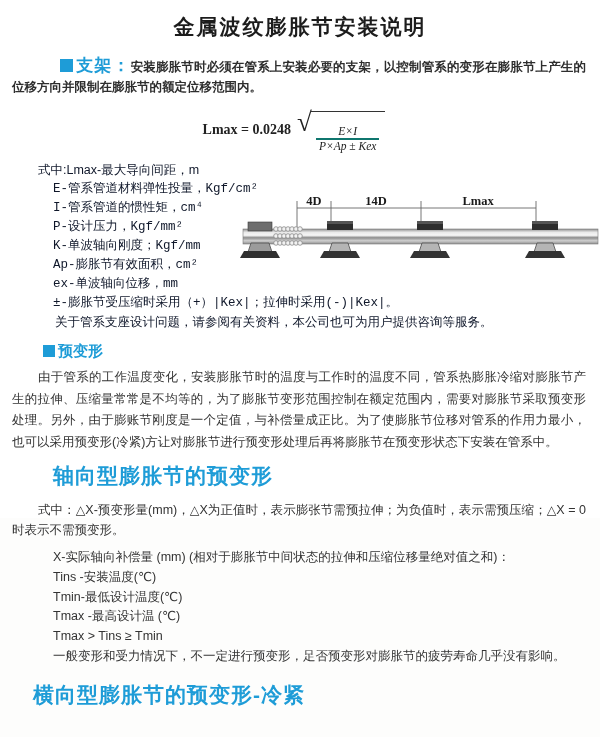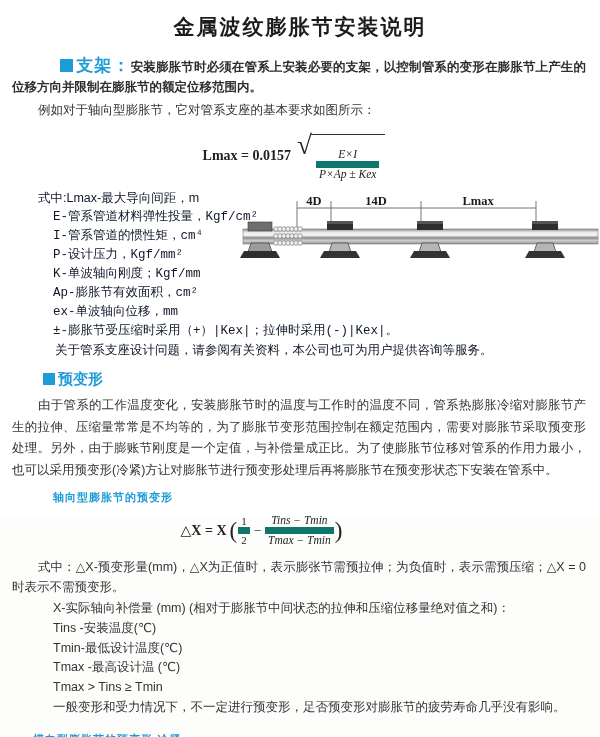--- a/index.html
+++ b/index.html
@@ -22,62 +22,61 @@
 
   .fml { font-family:"Liberation Serif","DejaVu Serif",serif; color:#222; }
   .fml-block { width:fit-content; margin:10px auto 0; display:flex; align-items:center; }
   .f1 { transform:translateX(-6px); }
   .f-lhs { font-weight:bold; font-size:14px; margin-right:6px; }
   .sqrt { display:inline-flex; align-items:flex-start; }
   .sqrt-sym { font-size:27px; line-height:30px; font-weight:normal; margin-right:-2px; }
   .sqrt-body { border-top:1.5px solid #333; margin-top:4px; padding:13px 6px 0 6px; }
   .frac { display:inline-flex; flex-direction:column; align-items:center; vertical-align:middle; }
   .frac .num, .frac .den { font-size:11.5px; line-height:13px; font-style:italic; padding:0 3px; }
-  .frac .den { border-top:7px solid #0f766e; }
+  .frac .den { border-top:2px solid #0f766e; }
 
   .defs { margin:8px 0 0 38px; font-size:12.5px; line-height:19px; color:#0f172a; }
   .defs .indent { margin-left:15px;font-family:Liberation Mono, monospace; }
   .defs .indent-lg { margin-left:17px; }
 
   .diagram { position:absolute; left:240px; top:192px; width:360px; height:100px; }
 
   .sec2-head { margin:10px 0 0 43px; font-size:15px; }
   .sec2-head .sq { width:12px; height:12px; }
   .p-preset { margin:6px 14px 0 12px; text-indent:26px; line-height:21.5px; }
 
-  .sub-head { color:var(--accent); font-weight:bold; font-size:11px; letter-spacing:1px; }
+  .sub-head { color:var(--accent); font-weight:bold; font-size:21px; letter-spacing:1px; }
   .sub1 { margin:9px 0 0 53px; }
   .sub2 { margin:15px 0 0 33px; }
 
   .f2 { transform:translateX(-38px); margin-top:9px; }
   .f2 .paren { font-size:23px; font-weight:normal; line-height:24px; margin:0 1px; color:#222; }
   .f2 .half .num, .f2 .half .den { font-style:normal; font-size:11px; line-height:12px; }
   .f2 .minus { margin:0 4px; font-size:13px; }
   .f2 .f-lhs { margin-right:2px; }
 
   .p-note-main { margin:10px 14px 0 12px; text-indent:26px; }
-  .notes { margin:2px 0 0 53px; font-size:12.5px; line-height:19.3px; }
+  .notes { margin:8px 0 0 53px; font-size:12.5px; line-height:19.3px; }
   .notes > div { margin-top:0.5px; }
 
   svg text { font-family:"Liberation Serif","DejaVu Serif",serif; font-weight:bold;
              font-size:12.5px; fill:#1a1a1a; }
 </style>
 </head>
 <body>
 
 <div class="page">
 
   <div class="doc-title">金属波纹膨胀节安装说明</div>
 
   <p class="body-txt p-support"><span class="sec-marker sec-marker-lg"><span class="sq"></span><span>支架：</span></span><span>安装膨胀节时必须在管系上安装必要的支架，以控制管系的变形在膨胀节上产生的位移方向并限制在膨胀节的额定位移范围内。</span></p>
 
-  <p class="body-txt p-example">例如对于轴向型膨胀节，它对管系支座的基本要求如图所示：</p>
 
   <div class="fml fml-block f1">
-    <span class="f-lhs">Lmax = 0.0157</span>
+    <span class="f-lhs">Lmax = 0.0248</span>
     <span class="sqrt">
       <span class="sqrt-sym">√</span>
       <span class="sqrt-body">
         <span class="frac">
           <span class="num">E×I</span>
           <span class="den">P×Ap ± Kex</span>
         </span>
       </span>
     </span>
   </div>
@@ -168,34 +167,20 @@
       <polygon points="289,59 321,59 325,66 285,66" fill="#333"></polygon>
     </g>
   </svg>
 
   <div class="sec-marker sec2-head"><span class="sq"></span><span>预变形</span></div>
 
   <p class="body-txt p-preset">由于管系的工作温度变化，安装膨胀节时的温度与工作时的温度不同，管系热膨胀冷缩对膨胀节产生的拉伸、压缩量常常是不均等的，为了膨胀节变形范围控制在额定范围内，需要对膨胀节采取预变形处理。另外，由于膨账节刚度是一个定值，与补偿量成正比。为了使膨胀节位移对管系的作用力最小，也可以采用预变形(冷紧)方让对膨胀节进行预变形处理后再将膨胀节在预变形状态下安装在管系中。</p>
 
   <div class="sub-head sub1">轴向型膨胀节的预变形</div>
 
-  <div class="fml fml-block f2">
-    <span class="f-lhs">△X = X</span>
-    <span class="paren">(</span>
-    <span class="frac half">
-      <span class="num">1</span>
-      <span class="den">2</span>
-    </span>
-    <span class="minus">−</span>
-    <span class="frac">
-      <span class="num">Tins − Tmin</span>
-      <span class="den">Tmax − Tmin</span>
-    </span>
-    <span class="paren">)</span>
-  </div>
 
   <p class="body-txt p-note-main">式中：△X-预变形量(mm)，△X为正值时，表示膨张节需预拉伸；为负值时，表示需预压缩；△X = 0时表示不需预变形。</p>
 
   <div class="notes">
     <div>X-实际轴向补偿量 (mm) (相对于膨胀节中间状态的拉伸和压缩位移量绝对值之和)：</div>
     <div>Tins -安装温度(℃)</div>
     <div>Tmin-最低设计温度(℃)</div>
     <div>Tmax -最高设计温 (℃)</div>
     <div>Tmax &gt; Tins ≥ Tmin</div>
     <div>一般变形和受力情况下，不一定进行预变形，足否预变形对膨胀节的疲劳寿命几乎没有影响。</div>

